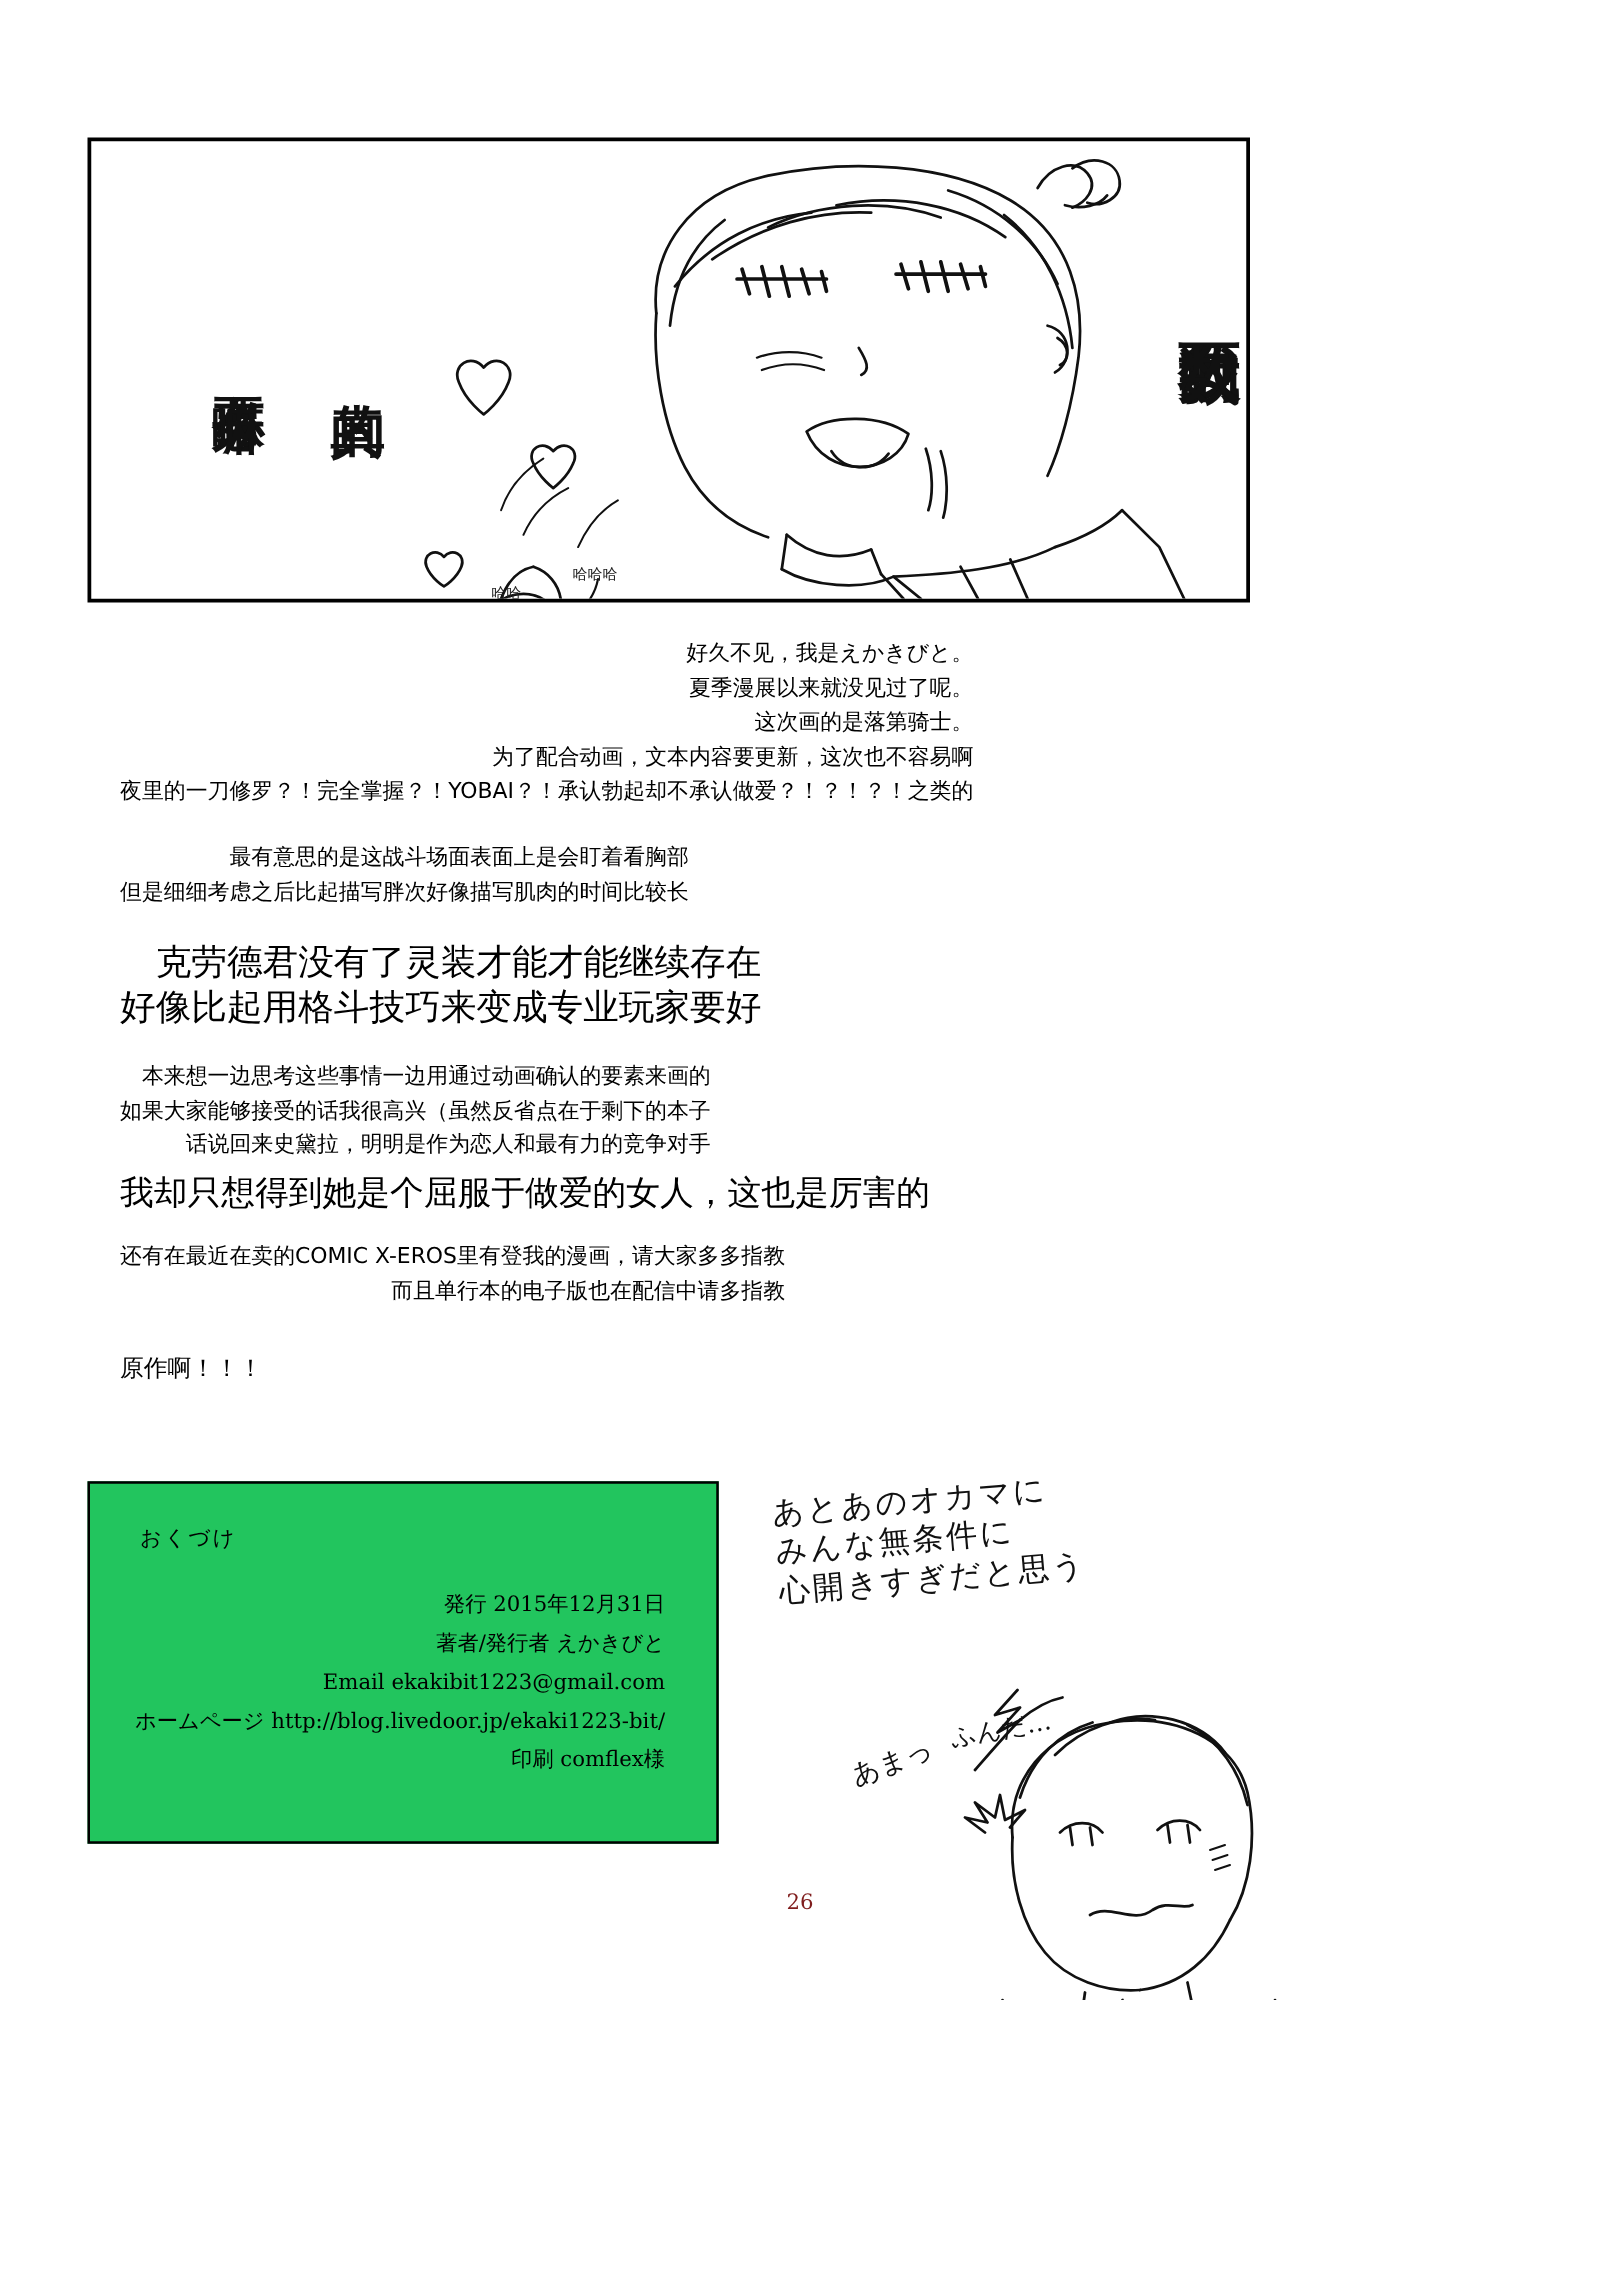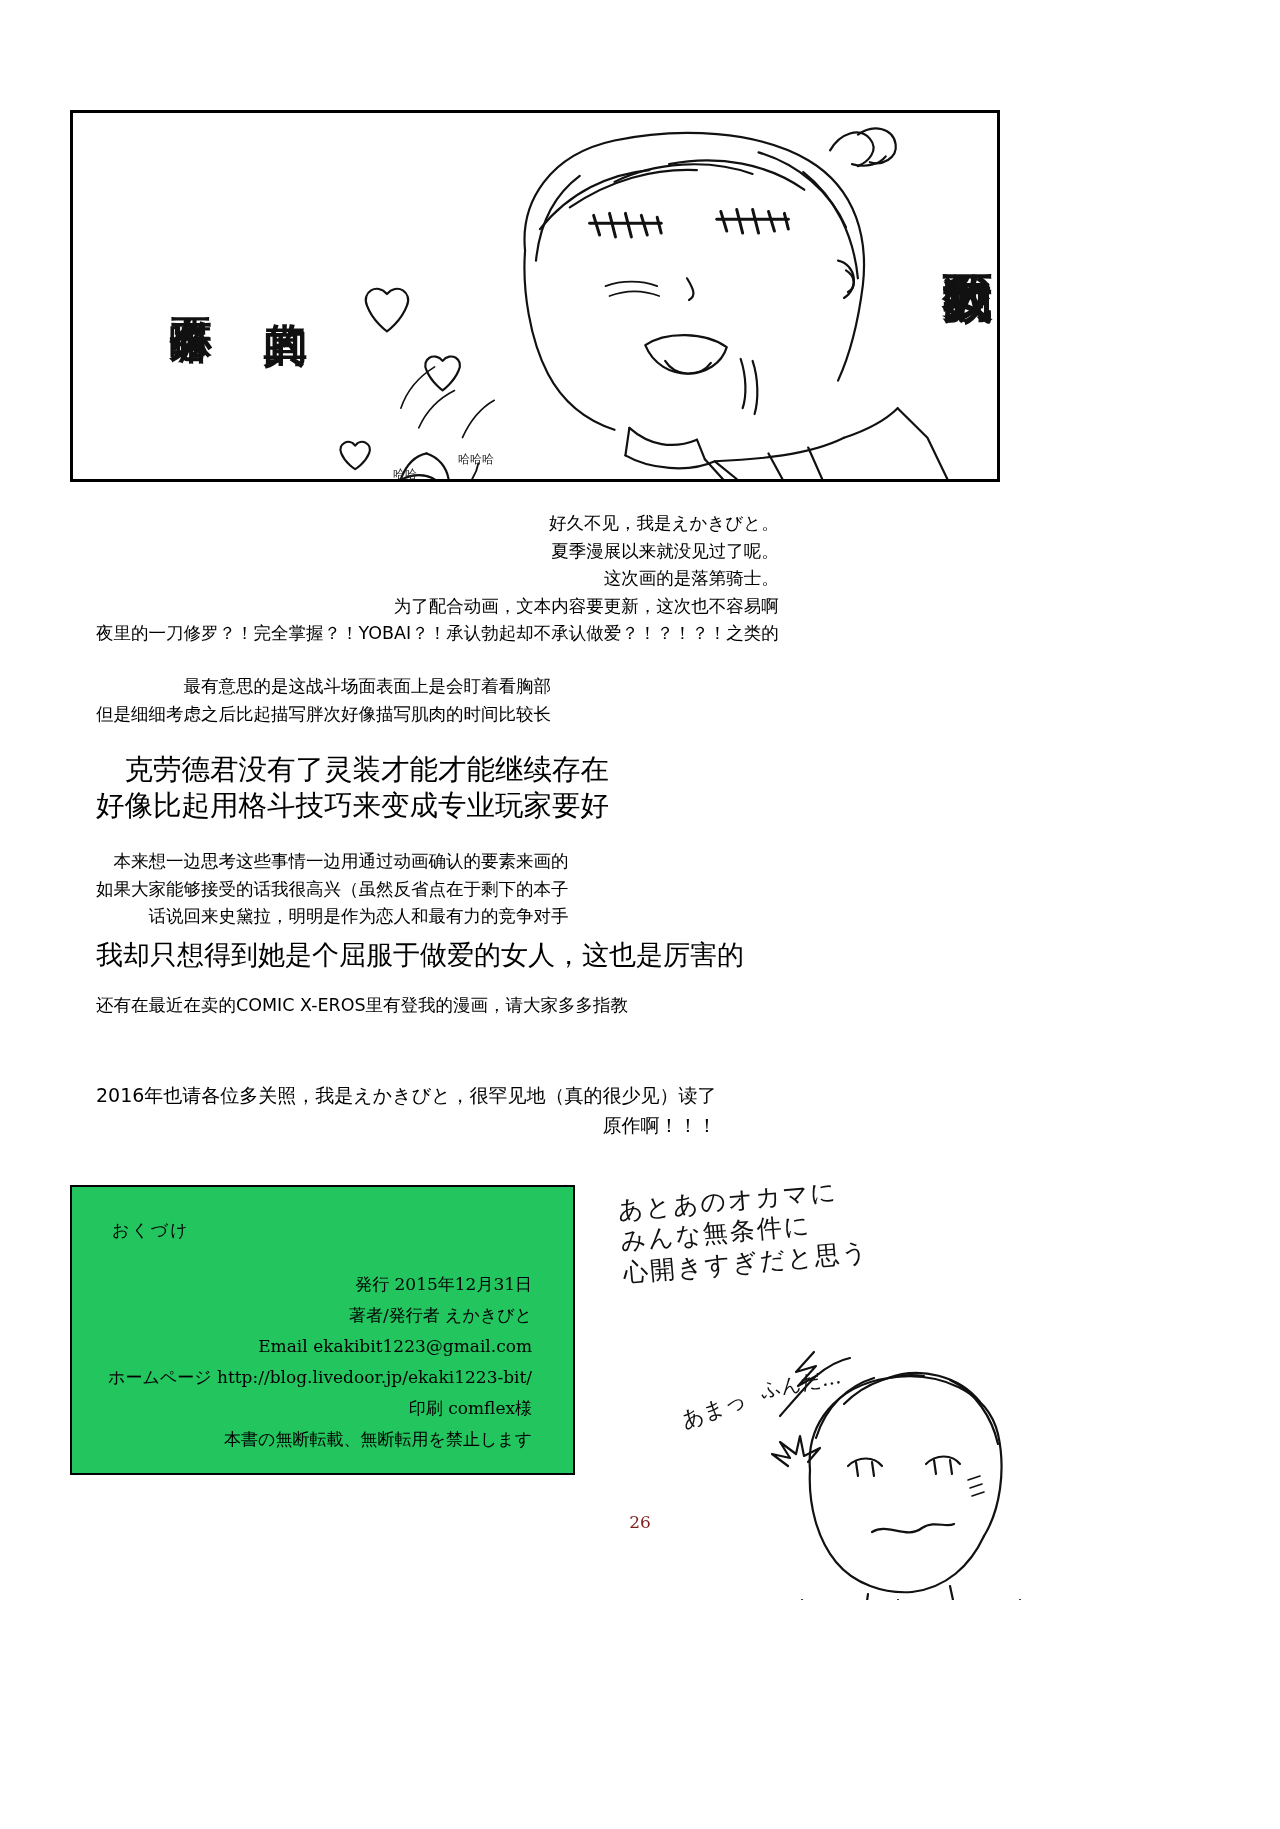--- a/index.html
+++ b/index.html
@@ -292,36 +292,35 @@
   <div class="line">如果大家能够接受的话我很高兴（虽然反省点在于剩下的本子</div>
   <div class="line">话说回来史黛拉，明明是作为恋人和最有力的竞争对手</div>
 </div>
 
 <div class="body-block blk-big2">
   <div class="line">我却只想得到她是个屈服于做爱的女人，这也是厉害的</div>
 </div>
 
 <div class="body-block blk-small2">
   <div class="line">还有在最近在卖的COMIC X-EROS里有登我的漫画，请大家多多指教</div>
+  <div class="line">而且单行本的电子版也在配信中请多指教</div>
 </div>
 
 <div class="body-block blk-last">
-  <div class="line">2016年也请各位多关照，我是えかきびと，很罕见地（真的很少见）读了</div>
   <div class="line">原作啊！！！</div>
 </div>
 
 <div class="colophon">
   <div class="colophon-title">おくづけ</div>
   <div class="colophon-lines">
     <div class="line">発行 2015年12月31日</div>
     <div class="line">著者/発行者 えかきびと</div>
     <div class="line">Email ekakibit1223@gmail.com</div>
     <div class="line">ホームページ http://blog.livedoor.jp/ekaki1223-bit/</div>
     <div class="line">印刷 comflex様</div>
-    <div class="line">本書の無断転載、無断転用を禁止します</div>
   </div>
 </div>
 
 <div class="bottom-sketch">
   <svg class="sketch-svg" viewBox="0 0 520 420" preserveAspectRatio="none">
     <g fill="none" stroke="#111" stroke-width="2.2" stroke-linecap="round" stroke-linejoin="round">
 
       <path d="M190 290 C186 244 216 206 268 198 C320 190 368 212 378 254 C386 290 380 330 364 356"></path>
       <path d="M190 290 C188 326 198 360 216 382 C234 404 264 414 292 412"></path>
       <path d="M292 412 C326 408 350 386 364 356"></path>

